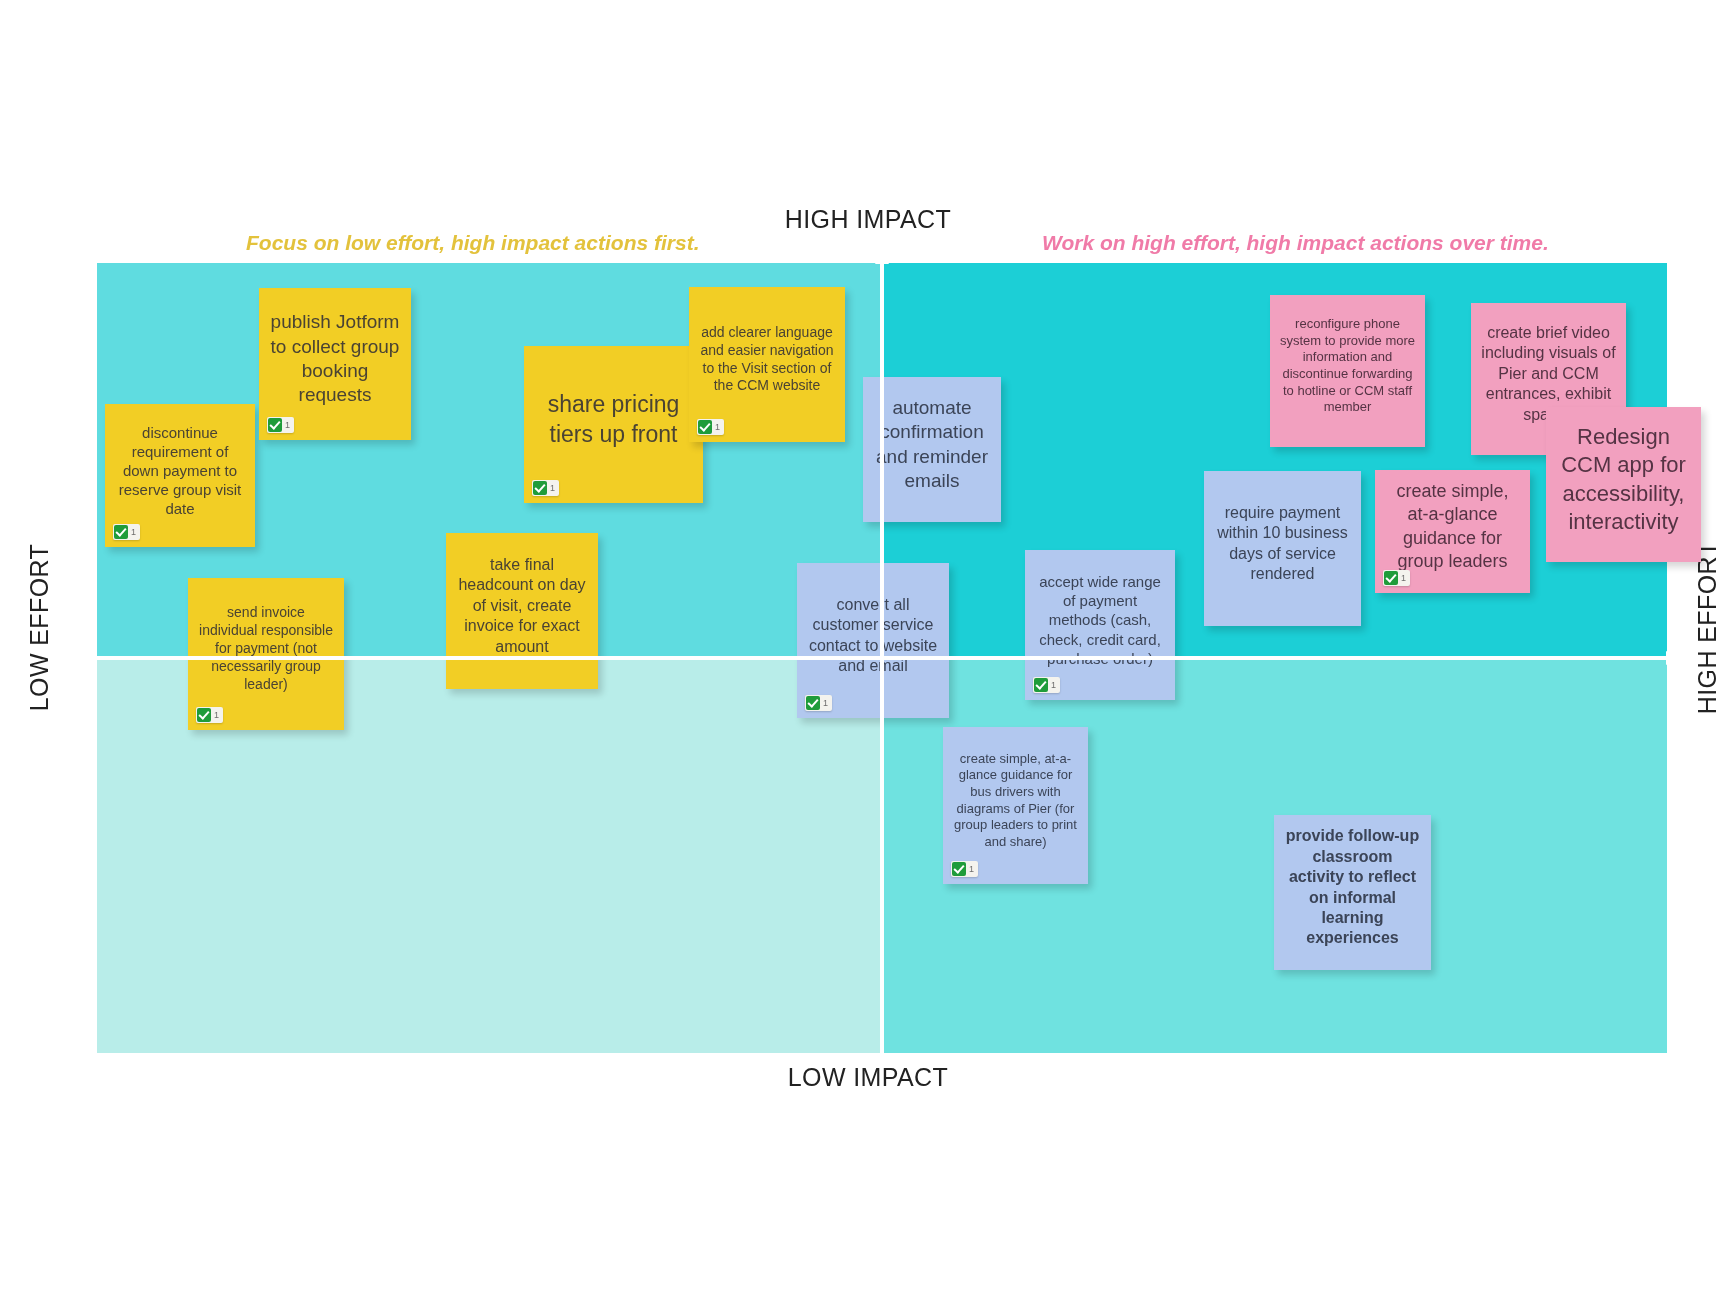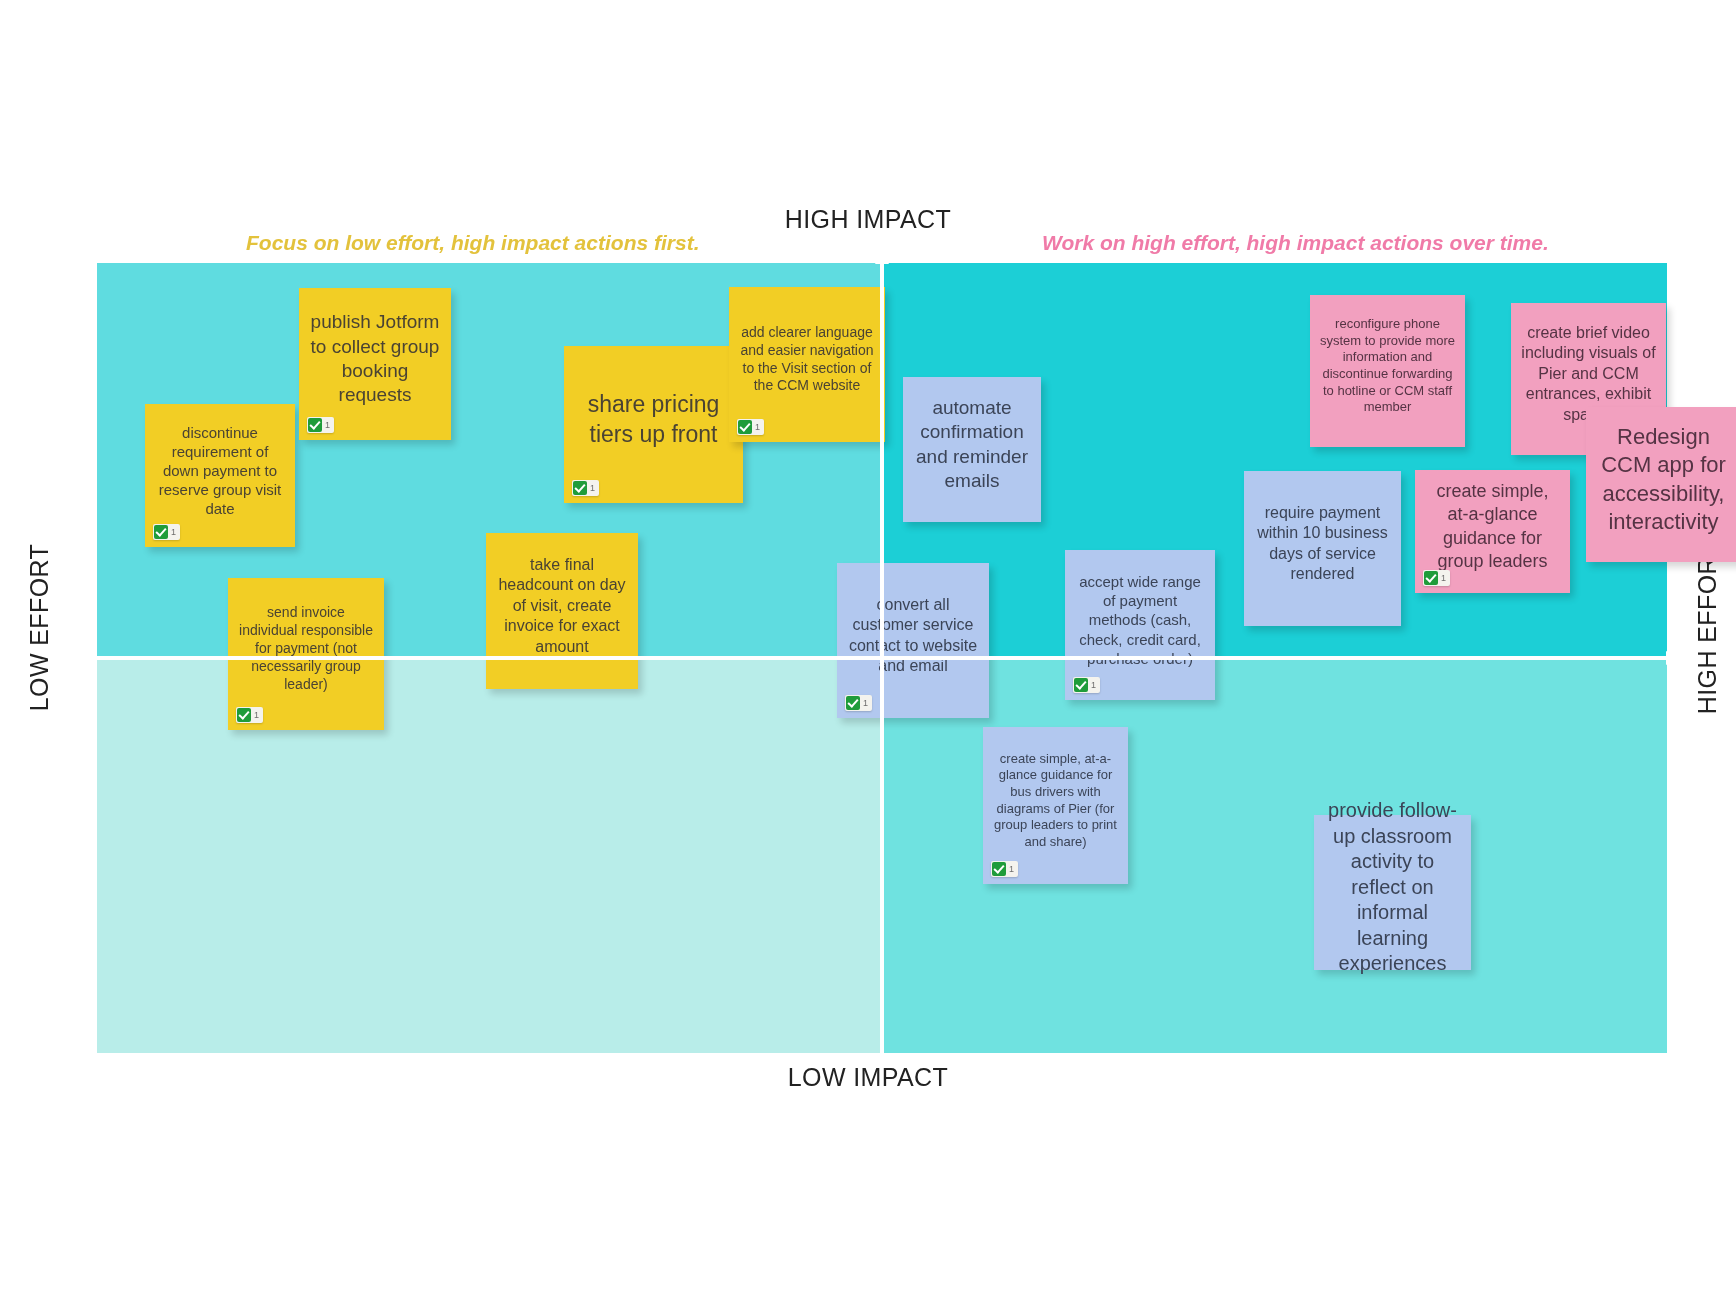--- a/index.html
+++ b/index.html
@@ -139,21 +139,20 @@
     box-sizing: border-box;
     display: flex;
     align-items: center;
     justify-content: center;
     text-align: center;
     color: #3b3b4e;
     padding: 0 9px 10px 9px;
     line-height: 1.28;
     box-shadow: 4px 5px 7px rgba(0,0,0,0.16);
     overflow: visible;
-    margin-left: 40px;
   }
   .note .txt { width: 100%; display: block; }
   .note.yellow { background: #f2ce25; color: #4a4333; }
   .note.blue   { background: #b2c8ef; color: #3b4457; }
   .note.pink   { background: #f2a0bf; color: #553344; }
 
   
   .badge {
     position: absolute;
     left: 8px;
@@ -277,21 +276,21 @@
     <span class="badge">
       <span class="chk"></span>
       <span class="cnt">1</span>
     </span>
   </div>
 
   <div class="note blue" style="left:1204px; top:471px; width:157px; height:155px; font-size:16px;">
     <span class="txt">require payment within 10 business days of service rendered</span>
   </div>
 
-  <div class="note blue" style="left:1274px; top:815px; width:157px; height:155px; font-size:20px;">
+  <div class="note blue" style="left:1274px; top:815px; width:157px; height:155px; font-size:16px;font-weight:bold;">
     <span class="txt">provide follow-up classroom activity to reflect on informal learning experiences</span>
   </div>
 
   <div class="note pink" style="left:1270px; top:295px; width:155px; height:152px; font-size:13px;">
     <span class="txt">reconfigure phone system to provide more information and discontinue forwarding to hotline or CCM staff member</span>
   </div>
 
   <div class="note pink" style="left:1471px; top:303px; width:155px; height:152px; font-size:16px;">
     <span class="txt">create brief video including visuals of Pier and CCM entrances, exhibit spaces</span>
   </div>

